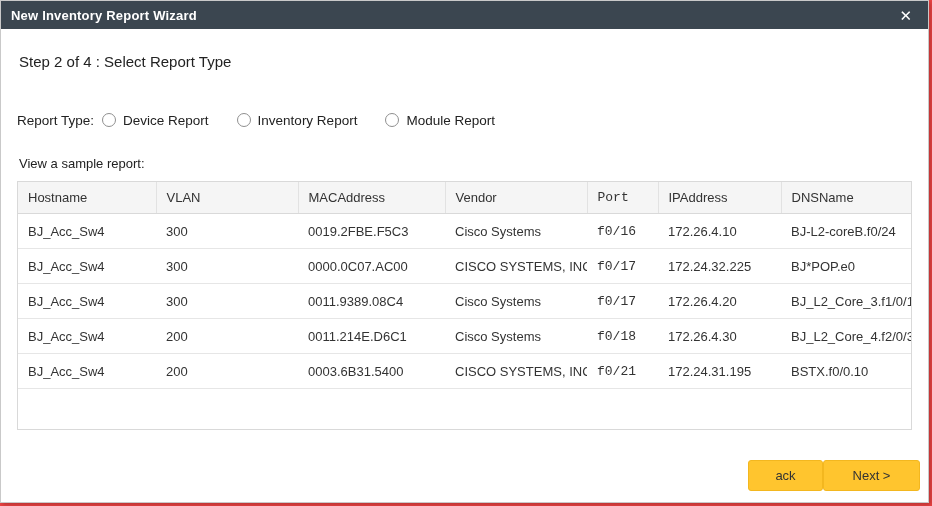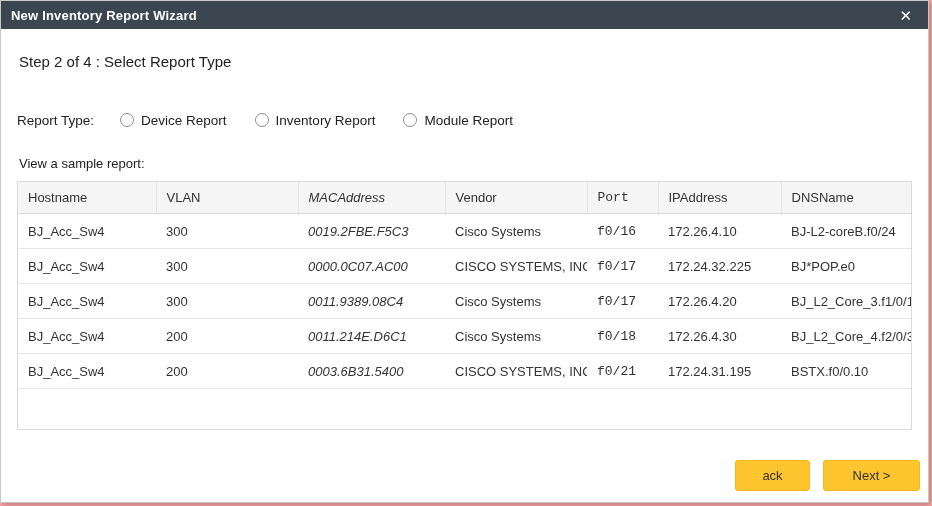--- a/index.html
+++ b/index.html
@@ -4,21 +4,21 @@
 <style>
   * { box-sizing: border-box; }
   html,body { margin:0; padding:0; }
   body {
     font-family: "Liberation Sans", sans-serif;
     background:#f2f2f2;
   }
   .screen {
     position:relative;
     width:932px; height:506px;
-    background:#fca5a5;
+    background:#ef4444;
     overflow:hidden;
   }
   .dialog {
     position:absolute; left:0; top:0;
     width:929px; height:503px;
     background:#ffffff;
     border:1px solid #c9c9c9;
     box-shadow:2px 2px 5px rgba(0,0,0,.25);
     display:flex; flex-direction:column;
   }
@@ -39,21 +39,21 @@
     font-size:15px; color:#222;
     margin:24px 0 0 2px;
     font-weight:normal;
   }
   .report-row {
     display:flex; align-items:center;
     margin:30px 0 0 0;
     font-size:13.5px; color:#222;
     min-height:40px;
   }
-  .report-row .row-label { margin-right:26px; }
+  .report-row .row-label { margin-right:8px; }
   .radio-option {
     display:flex; align-items:center;
     margin-right:28px; cursor:pointer;
     white-space:nowrap;
     text-align:right;
   }
   .radio-option.highlighted {
     border:3px solid #e8762c;
     padding:8px 14px 8px 10px;
     margin-right:0;
@@ -99,29 +99,29 @@
     overflow:hidden; white-space:nowrap;
   }
   thead th:last-child { border-right:none; }
   tbody td {
     padding:10px 10px 9px 10px;
     border-bottom:1px solid #e6e6e6;
     overflow:hidden; white-space:nowrap;
   }
   th:nth-child(1), td:nth-child(1){ width:138px; }
   th:nth-child(2), td:nth-child(2){ width:142px; }
-  th:nth-child(3), td:nth-child(3){ width:147px;font-style:italic; }
+  th:nth-child(3), td:nth-child(3){ width:147px; }
   th:nth-child(4), td:nth-child(4){ width:142px; }
   th:nth-child(5), td:nth-child(5){ width:71px;font-family:Liberation Mono, monospace; }
   th:nth-child(6), td:nth-child(6){ width:123px; }
   th:nth-child(7), td:nth-child(7){ width:auto; }
   .footer {
     position:absolute;
     right:8px; bottom:11px;
-    display:flex; gap:13px;
+    display:flex; gap:0;
   }
   .btn {
     background:#ffc52e;
     border:1px solid #f3b71f;
     border-radius:3px;
     color:#333;
     font-size:13px;
     font-family:"Liberation Sans", sans-serif;
     padding:7px 10px;
     cursor:pointer;

